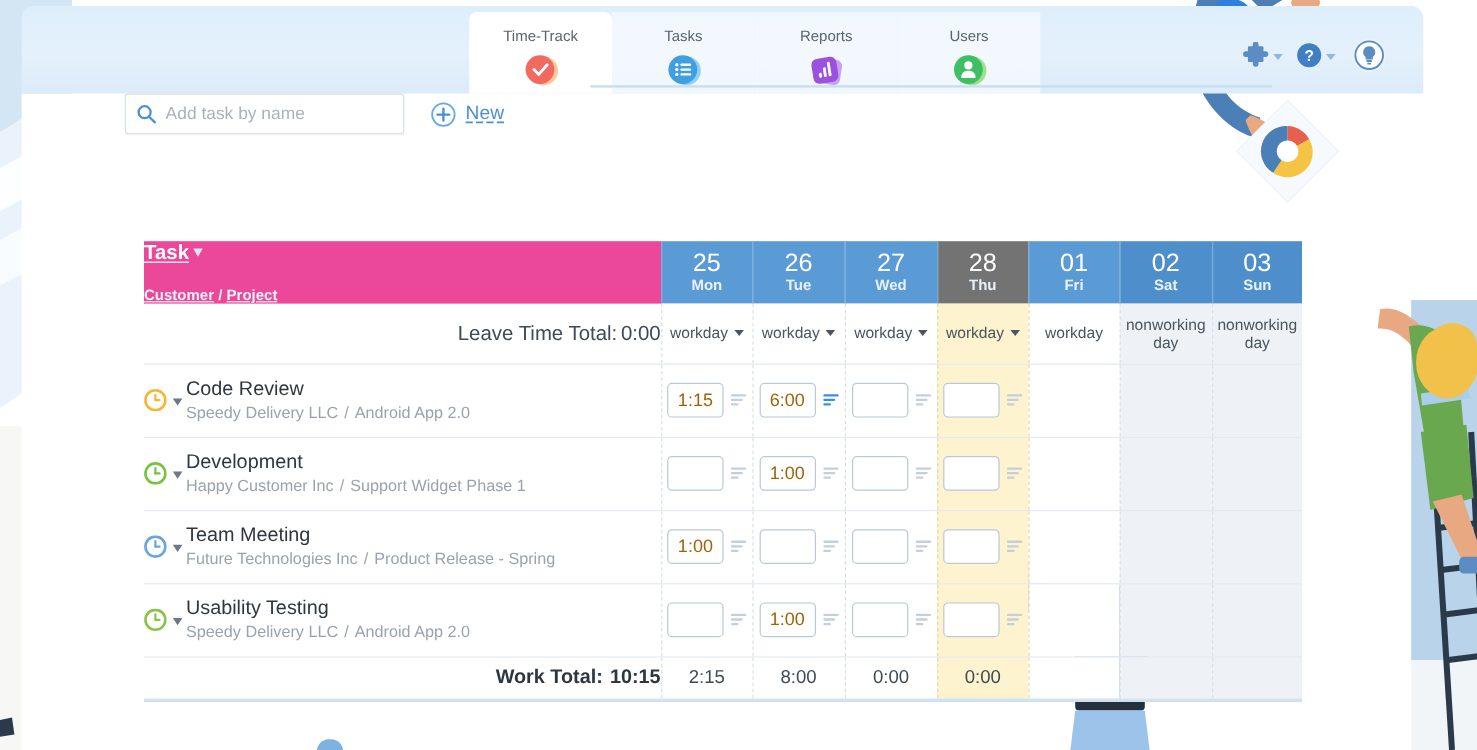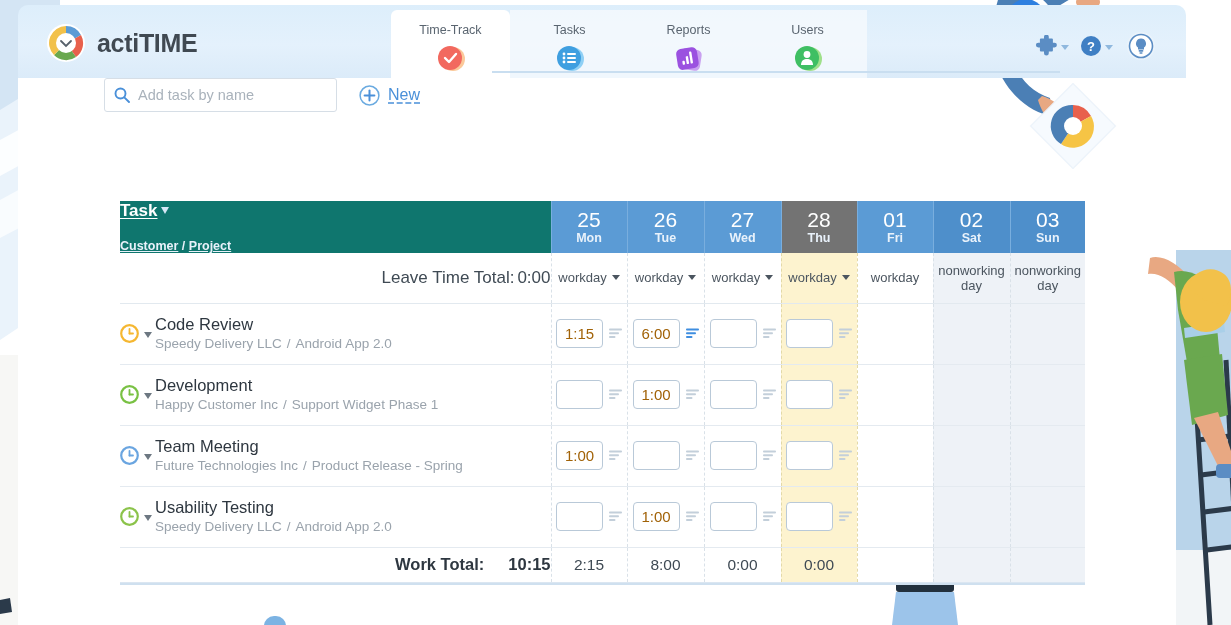--- a/index.html
+++ b/index.html
@@ -92,21 +92,21 @@
 
   
   .grid {
     position: absolute; left: 120px; top: 201px; width: 965px; z-index: 5;
     border-collapse: collapse; font-size: 14px;
   }
   .grid td, .grid th { padding: 0; vertical-align: middle; }
 
   
   .hdr-task {
-    background: #0f766e; color: #fff; height: 51px;
+    background: #ec4899; color: #fff; height: 51px;
     padding: 0 0 0 30px; text-align: left; vertical-align: middle;
   }
   .hdr-task .t1 {
     font-size: 17px; font-weight: 700; text-decoration: underline;
     text-underline-offset: 2px; display: inline-block;
   }
   .hdr-task .t2 { font-size: 12.5px; margin-top: 18px; color: #e8f1fa; }
   .hdr-task .t2 a { color: #e8f1fa; text-decoration: underline; }
   .arrow-dn {
     display: inline-block; width: 0; height: 0; margin-left: 3px;
@@ -168,21 +168,21 @@
     outline: none; font-family: "Liberation Sans", sans-serif;
   }
   .note-ico { width: 13px; height: 11px; flex: 0 0 13px; cursor: pointer; }
 
   
   .r-total td { height: 36px; border-bottom: 2px solid #dbe6f1; }
   .total-label {
     text-align: right; padding-right: 18px; font-size: 16.5px;
     font-weight: 700; color: #2e3740;
   }
-  .total-label .tv { margin-left: 24px; }
+  .total-label .tv { margin-left: 6px; }
   .total-cell {
     text-align: center; font-size: 15.5px; color: #3f4a54;
     border-left: 1px dashed #d9e1e8; background:#fff;
   }
   .total-cell.today { background:#fdf3cf; border-left: 1px dashed #e3d9a8; border-right:1px dashed #e3d9a8;}
   .total-cell.weekend { background:#eef2f7; }
 
   .bot-rule {
     position: absolute; left: 120px; top: 583px; width: 965px; height: 2px;
     background: #cfe0ef; z-index: 5;
@@ -257,34 +257,20 @@
     <rect x="56" y="120" width="58" height="10" rx="3" fill="#22303d"></rect>
     <path d="M56 130 L114 130 L118 163 L52 163 Z" fill="#9cc4ea"></path>
   </svg>
 
   <svg class="deco" style="left:846px; top:468px; width:40px; height:40px; z-index:4;" viewBox="0 0 40 40">
     <path d="M6 4 L16 0 L20 12 L10 16 Z" fill="#e8a882"></path>
   </svg>
 
   <div class="topbar">
 
-    <div class="logo-wrap">
-      <svg class="logo-mark" viewBox="0 0 40 40">
-        <circle cx="20" cy="20" r="19" fill="#ffffff"></circle>
-        <g transform="translate(20,20)">
-          <path d="M0 -17 A17 17 0 0 1 15 -8 L8 -4 A9 9 0 0 0 0 -9 Z" fill="#5b9bd5"></path>
-          <path d="M15 -8 A17 17 0 0 1 10 14 L5 7 A9 9 0 0 0 8 -4 Z" fill="#e8604c"></path>
-          <path d="M10 14 A17 17 0 0 1 -12 12 L-6 6 A9 9 0 0 0 5 7 Z" fill="#6aa84f"></path>
-          <path d="M-12 12 A17 17 0 0 1 0 -17 L0 -9 A9 9 0 0 0 -6 6 Z" fill="#f2c14a"></path>
-          <circle cx="0" cy="0" r="10" fill="#ffffff"></circle>
-          <path d="M-5 -2 L0 3 L5 -2" stroke="#57616b" stroke-width="1.8" fill="none" stroke-linecap="round"></path>
-        </g>
-      </svg>
-      <span class="logo-text">actiTIME</span>
-    </div>
 
     <div class="nav">
       <div class="nav-item active">
         <span class="nav-label">Time-Track</span>
         <svg class="nav-icon" viewBox="0 0 30 30">
           <circle cx="17" cy="16" r="12" fill="#fbc99a"></circle>
           <circle cx="14" cy="15" r="12" fill="#f2695f"></circle>
           <path d="M9 15 L13 19 L20 11" stroke="#fff" stroke-width="2.4" fill="none" stroke-linecap="round" stroke-linejoin="round"></path>
         </svg>
       </div>

